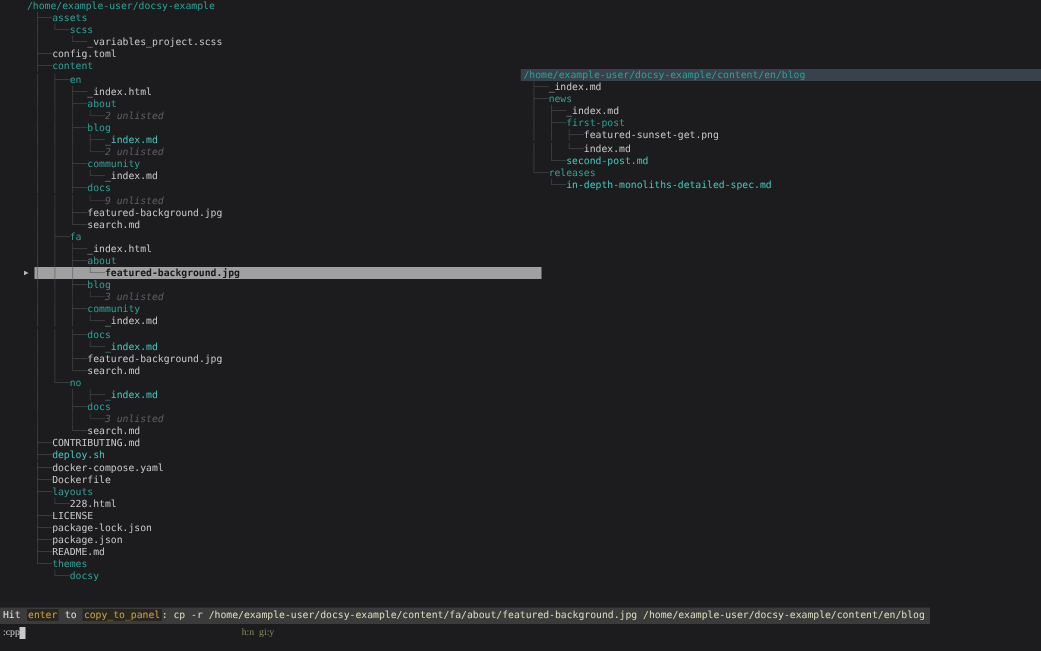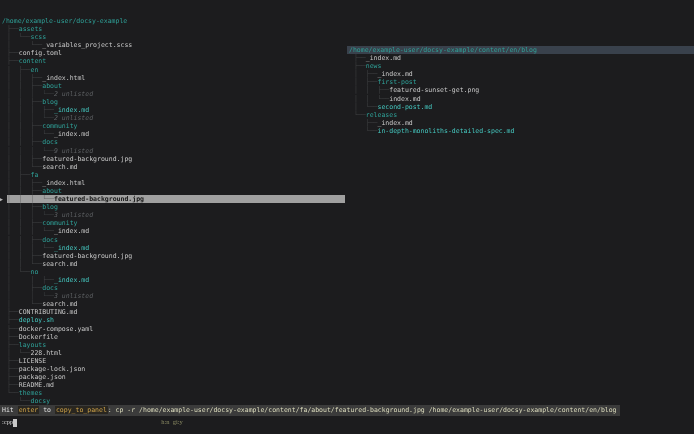--- a/index.html
+++ b/index.html
@@ -3,21 +3,21 @@
 <meta charset="utf-8">
 <style>
   html,body { margin:0; padding:0; background:#101010; }
   #screen {
     position:relative; width:694px; height:434px; overflow:hidden;
     background:var(--bg,#1c1c1e);
     font-family:"DejaVu Sans Mono","Liberation Mono",monospace;
     font-size:6.5px; line-height:8.1px; color:#c8c8c8;
   }
   .pane { position:absolute; top:0; height:405px; width:347px; overflow:hidden; }
-  .pane.left { left:0;margin-top:17px; }
+  .pane.left { left:16px; }
   .pane.right { left:347px;margin-top:46px; }
   .pane-header {
     height:8.1px; line-height:8.1px; padding-left:2px; white-space:pre;
     color:var(--directory,#2fa198);
   }
   .pane.right .pane-header { background:var(--header_bg,#39414c); }
   .rows { position:absolute; top:8.1px; left:7px; right:2px; }
   .row { position:relative; height:8.1px; line-height:8.2px; white-space:pre; }
   .row .prefix { color:#414345; }
   .row.dir .name { color:var(--directory,#2fa198); }
@@ -118,21 +118,20 @@
     <div class="pane-header">/home/example-user/docsy-example/content/en/blog</div>
     <div class="rows" id="right-rows">
         <div class="row file"><span class="prefix">├──</span><span class="name">_index.md</span></div>
         <div class="row dir"><span class="prefix">├──</span><span class="name">news</span></div>
         <div class="row file"><span class="prefix">│  ├──</span><span class="name">_index.md</span></div>
         <div class="row dir"><span class="prefix">│  ├──</span><span class="name">first-post</span></div>
         <div class="row file"><span class="prefix">│  │  ├──</span><span class="name">featured-sunset-get.png</span></div>
         <div class="row file"><span class="prefix">│  │  └──</span><span class="name">index.md</span></div>
         <div class="row special"><span class="prefix">│  └──</span><span class="name">second-post.md</span></div>
         <div class="row dir"><span class="prefix">└──</span><span class="name">releases</span></div>
-        <div class="row file"><span class="prefix">   ├──</span><span class="name">_index.md</span></div>
         <div class="row special"><span class="prefix">   └──</span><span class="name">in-depth-monoliths-detailed-spec.md</span></div>
       </div>
   </div>
 
   <div id="status-bar"><span>Hit</span> <span class="key">enter</span> <span>to</span> <span class="verb">copy_to_panel</span><span class="command">: cp -r /home/example-user/docsy-example/content/fa/about/featured-background.jpg /home/example-user/docsy-example/content/en/blog</span></div>
 
   <div id="input-line"><span class="prompt-text">:cpp</span><span class="cursor"></span><span class="flags">h:n  gi:y</span></div>
 
 </div>
 

